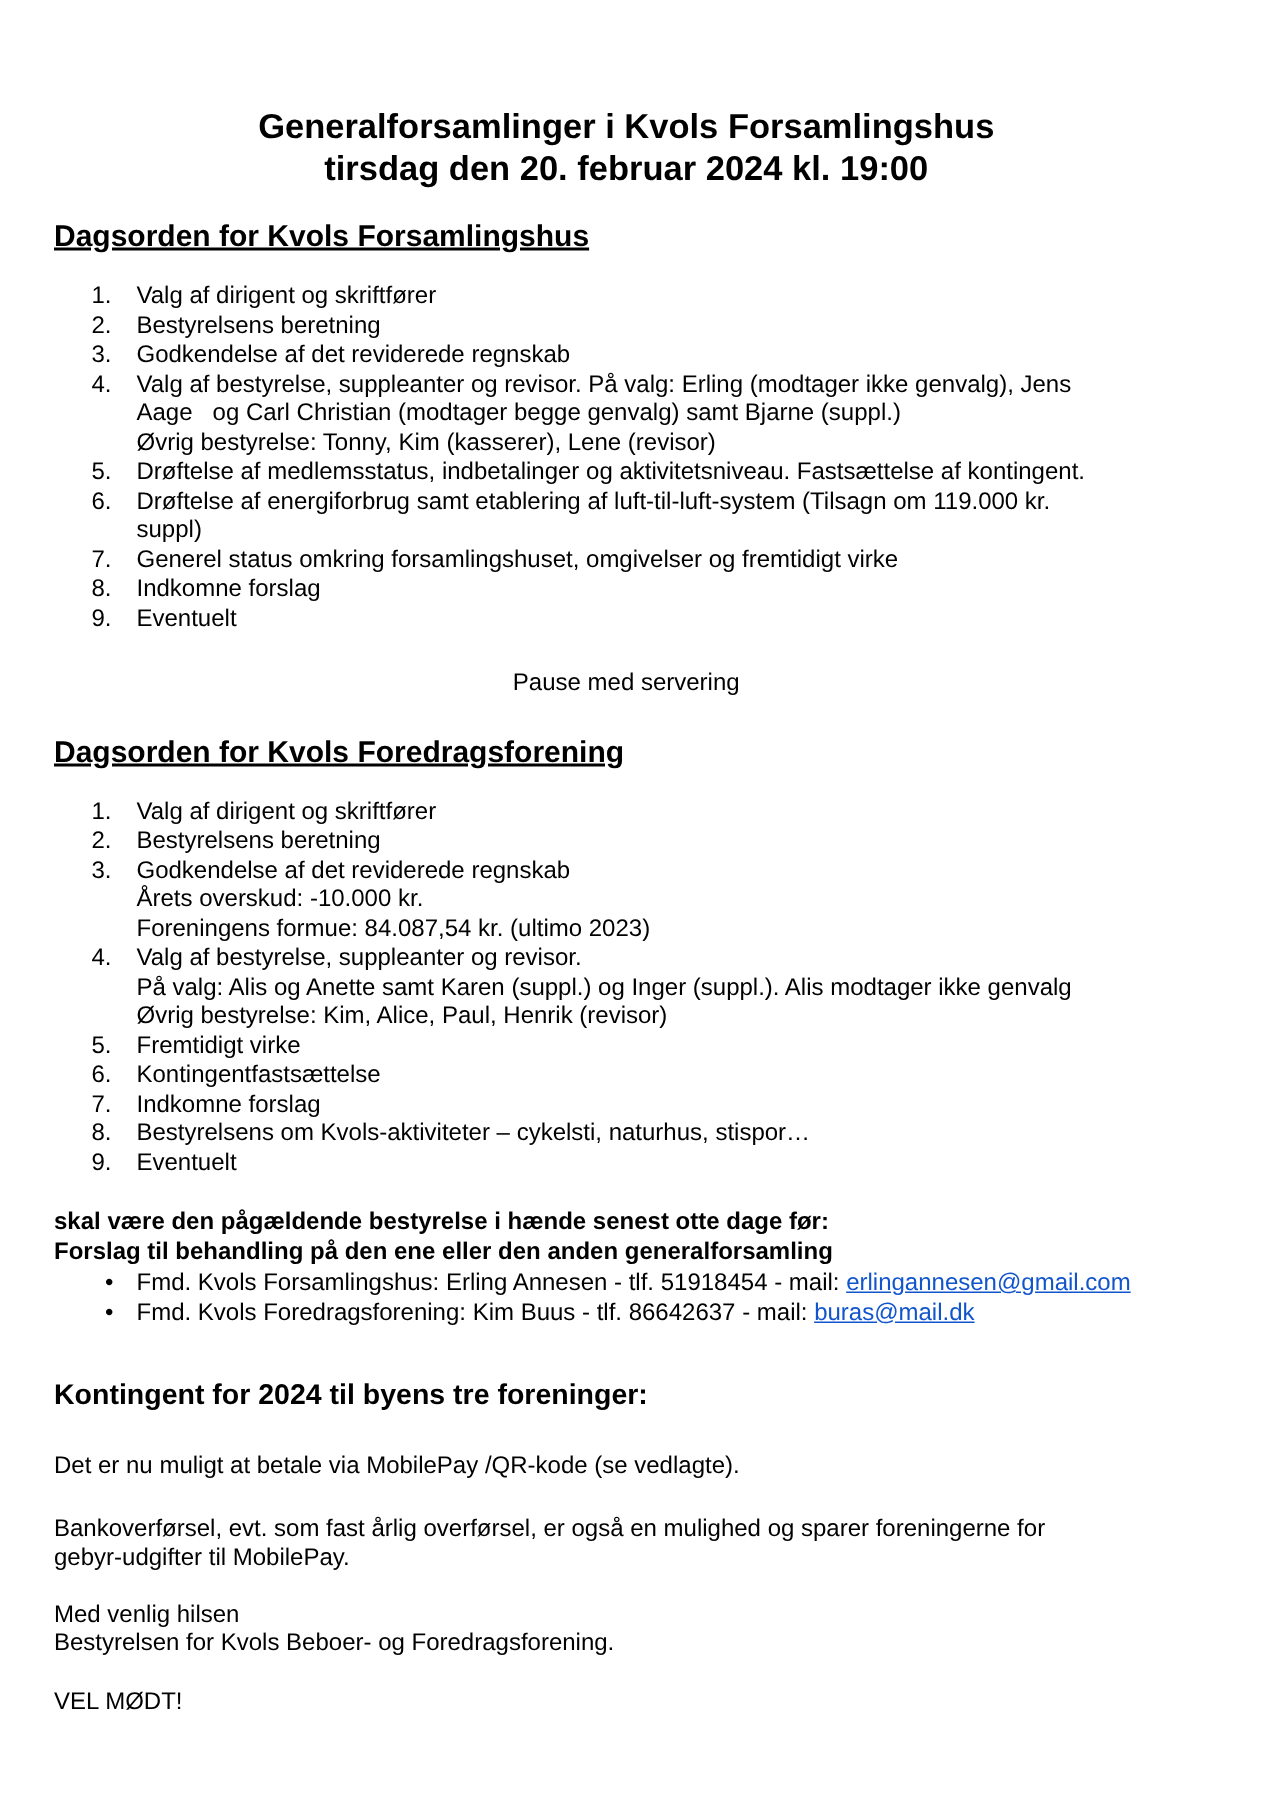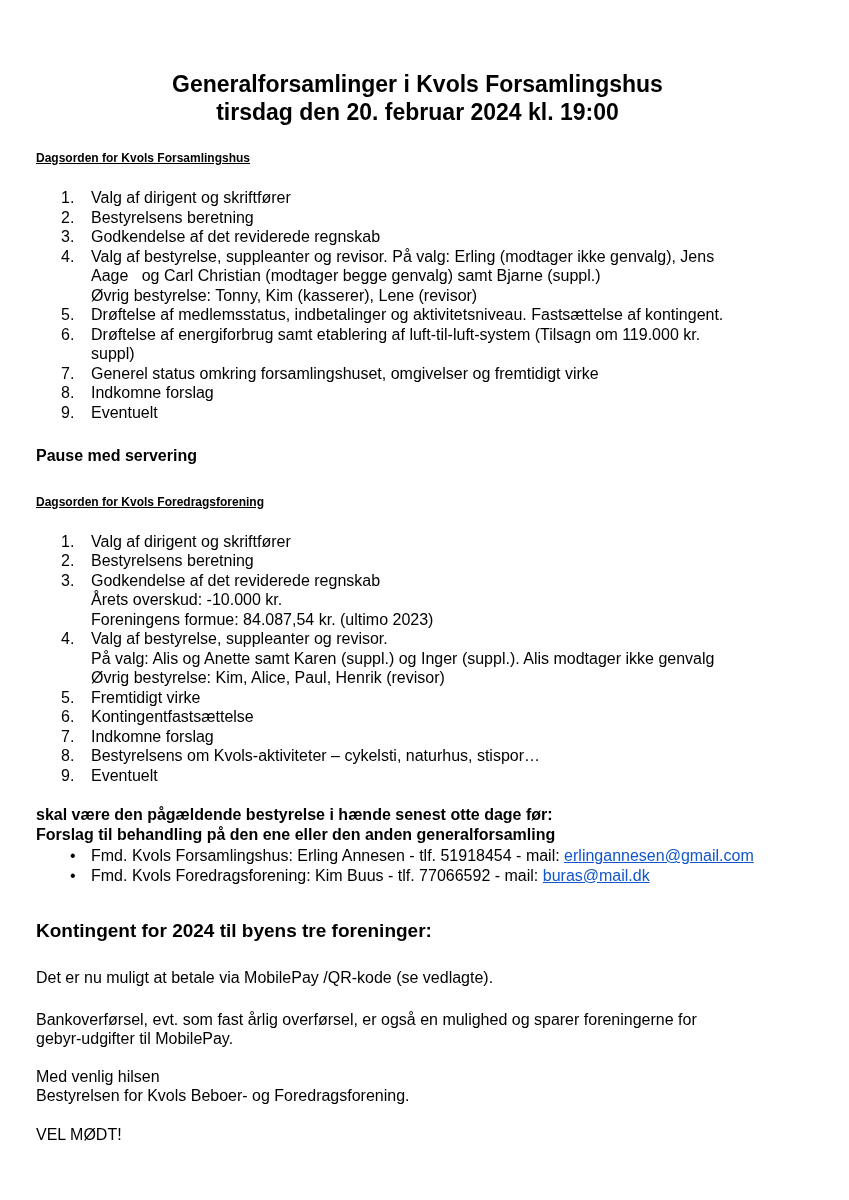--- a/index.html
+++ b/index.html
@@ -18,35 +18,35 @@
     overflow: hidden;
   }
   .title {
     font-size: 23px;
     line-height: 28px;
     font-weight: bold;
     text-align: center;
   }
   .sec-heading {
     margin: 0;
-    font-size: 12px;
+    font-size: 20px;
     line-height: 21px;
     font-weight: bold;
     text-decoration: underline;
   }
   .sec-heading.first { margin-top: 22px; }
   .sec-heading.second { margin-top: 26px; }
   .olist { margin-top: 19px; margin-left: 25px; }
   .oli { display: grid; grid-template-columns: 30px 1fr; }
   .oli .num { white-space: pre; }
   .line { white-space: pre; }
   .pause {
     margin-top: 24px;
-    font-weight: bold;
-    text-align: left;
+    font-weight: normal;
+    text-align: center;
   }
   .bold-para { margin-top: 20px; font-weight: bold; }
   .blist { margin-top: 2px; margin-left: 30px; }
   .bli { display: grid; grid-template-columns: 25px 1fr; }
   .bli .marker { padding-left: 4px; }
   .bli a { color: var(--link, #1155cc); text-decoration: underline; cursor: pointer; }
   .big-heading {
     margin: 34px 0 0 0;
     font-size: 19px;
     line-height: 23px;
@@ -199,21 +199,21 @@
     <div class="line">Forslag til behandling på den ene eller den anden generalforsamling</div>
   </div>
 
   <div class="blist">
       <div class="bli">
         <div class="marker">•</div>
         <div class="line"><span>Fmd. Kvols Forsamlingshus: Erling Annesen - tlf. 51918454 - mail: </span><a href="#">erlingannesen@gmail.com</a></div>
       </div>
       <div class="bli">
         <div class="marker">•</div>
-        <div class="line"><span>Fmd. Kvols Foredragsforening: Kim Buus - tlf. 77066592 - mail: </span><a href="#">buras@mail.dk</a></div>
+        <div class="line"><span>Fmd. Kvols Foredragsforening: Kim Buus - tlf. 86642637 - mail: </span><a href="#">buras@mail.dk</a></div>
       </div>
     </div>
 
   <h2 class="big-heading">Kontingent for 2024 til byens tre foreninger:</h2>
 
   <div class="para1 line">Det er nu muligt at betale via MobilePay /QR-kode (se vedlagte).</div>
 
   <div class="para2">
     <div class="line">Bankoverførsel, evt. som fast årlig overførsel, er også en mulighed og sparer foreningerne for</div>
     <div class="line">gebyr-udgifter til MobilePay.</div>

